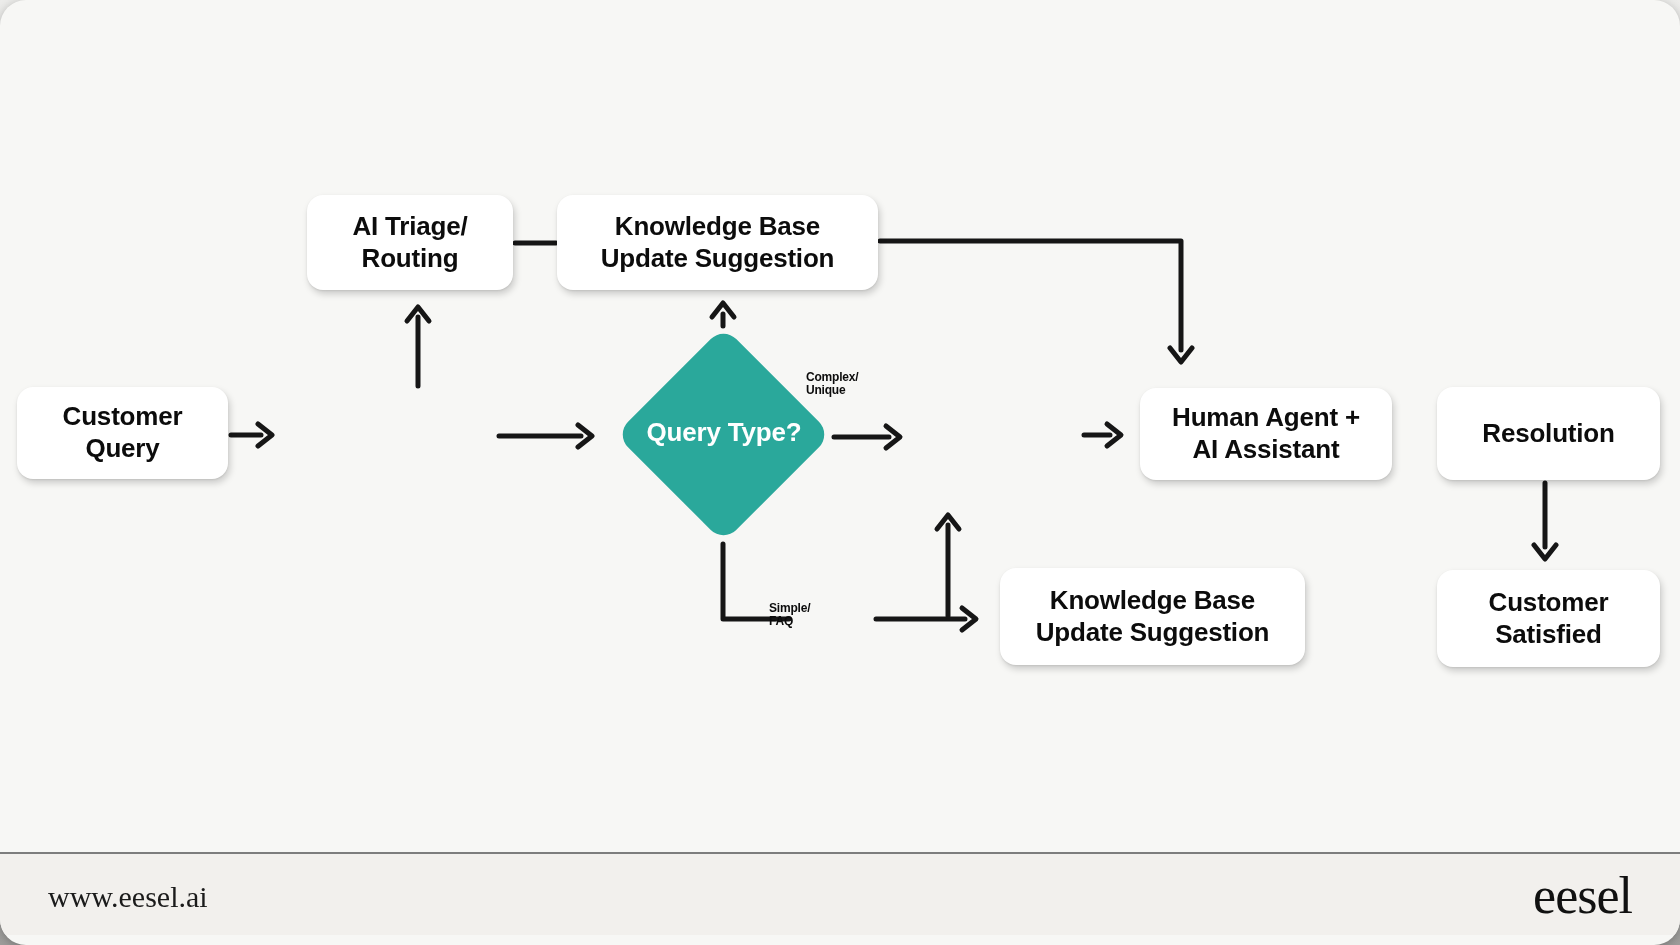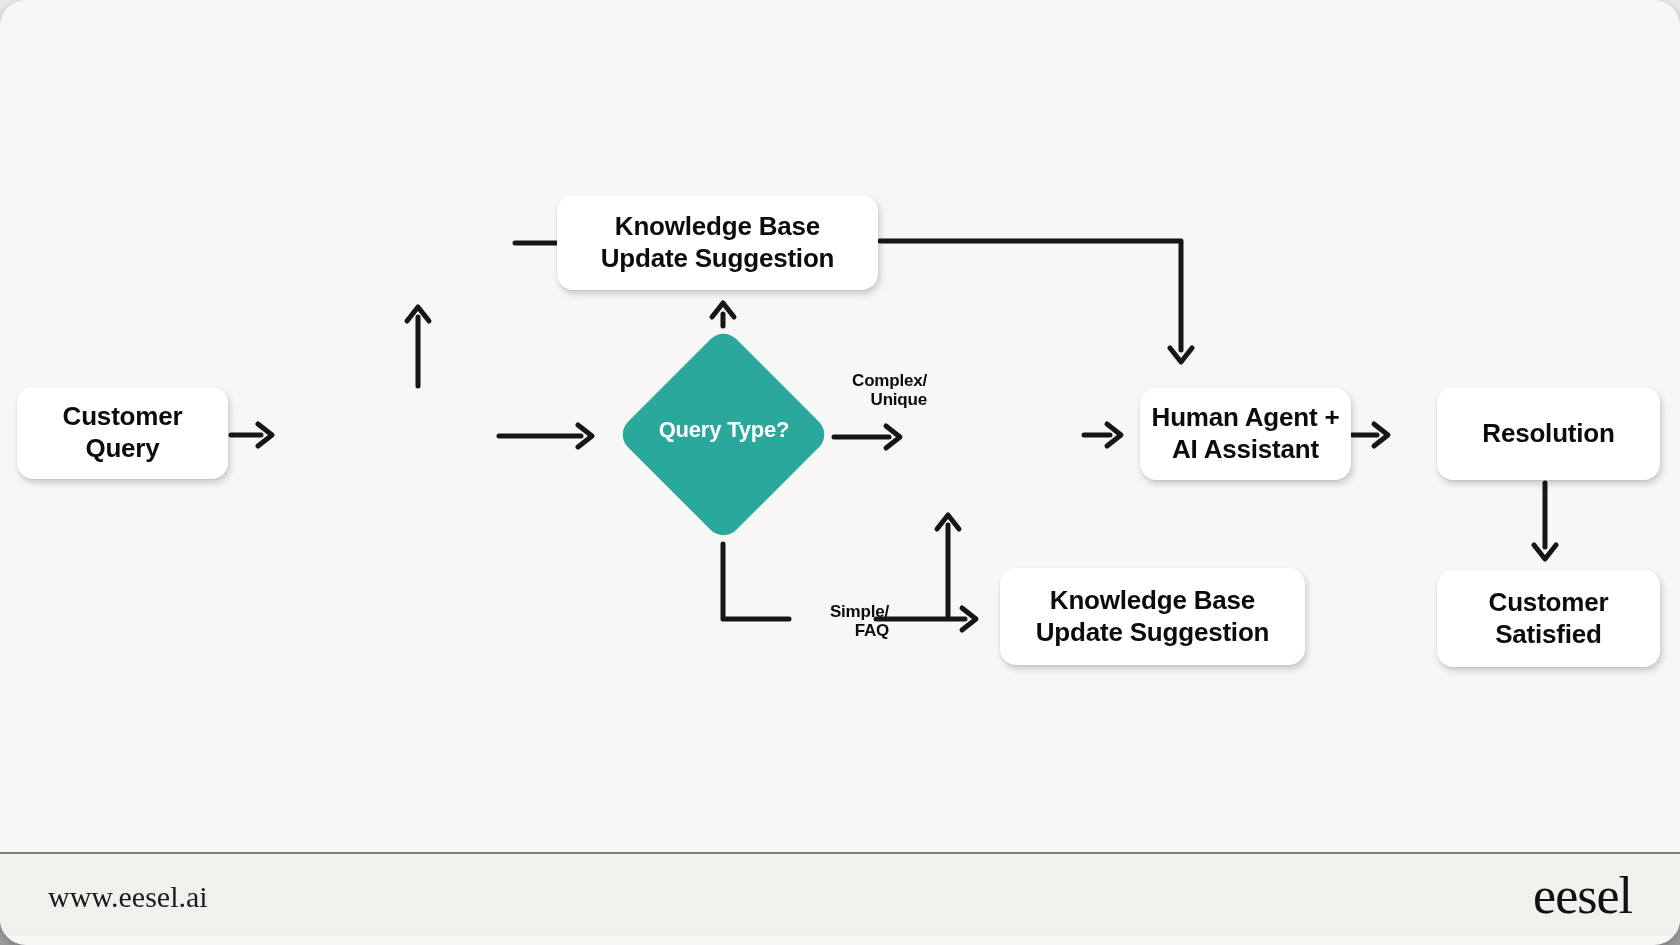--- a/index.html
+++ b/index.html
@@ -41,27 +41,27 @@
   }
   .diamond{
     position:absolute;z-index:2;
     left:647px;top:358px;width:153px;height:153px;
     background:var(--diamond-fill);
     transform:rotate(45deg);border-radius:18px;
   }
   .diamond-label{
     position:absolute;z-index:3;
     left:624px;top:417px;width:200px;
-    text-align:center;color:#ffffff;font-weight:700;font-size:22px;
+    text-align:center;color:#ffffff;font-weight:700;font-size:26px;
     letter-spacing:-0.2px;
   }
   .edge-label{
     position:absolute;z-index:3;
-    font-weight:700;font-size:17px;line-height:1.12;
-    text-align:right;color:var(--box-text);white-space:pre-line;
+    font-weight:700;font-size:12px;line-height:1.12;
+    text-align:left;color:var(--box-text);white-space:pre-line;
     letter-spacing:-0.2px;
   }
   .edge-label.complex{left:806px;top:371px;width:121px;}
   .edge-label.simple{left:769px;top:602px;width:120px;}
   .footer{
     position:absolute;left:0;top:852px;width:1680px;height:83px;z-index:4;
     background:var(--footer-background);
     border-top:2px solid var(--divider);
   }
   .footer-url{
@@ -92,35 +92,37 @@
     <path d="M1545 483 L1545 547 M1534 545 L1545 559 L1556 545"></path>
     <path d="M723 544 L723 619 L789 619"></path>
     <path d="M876 619 L965 619 M962 608 L976 619 L962 630"></path>
     <path d="M948 616 L948 525 M937 529 L948 515 L959 529"></path>
   </svg>
 
   <div class="node" style="left:17px;top:387px;width:211px;height:92px;">Customer
 Query</div>
 
 
+  <div class="node" style="left:307px;top:195px;width:206px;height:95px;">AI Triage/
+Routing</div>
 
   <div class="node" style="left:557px;top:195px;width:321px;height:95px;">Knowledge Base
 Update Suggestion</div>
 
   <div class="diamond"></div>
   <div class="diamond-label">Query Type?</div>
 
   <div class="edge-label complex">Complex/
 Unique</div>
 
   <div class="edge-label simple">Simple/
 FAQ</div>
 
 
-  <div class="node" style="left:1140px;top:388px;width:211px;height:92px;">Human Agent +
+  <div class="node" style="left:1140px;top:388px;width:252px;height:92px;">Human Agent +
 AI Assistant</div>
 
   <div class="node" style="left:1437px;top:387px;width:223px;height:93px;">Resolution</div>
 
   <div class="node" style="left:1000px;top:568px;width:305px;height:97px;">Knowledge Base
 Update Suggestion</div>
 
   <div class="node" style="left:1437px;top:570px;width:223px;height:97px;">Customer
 Satisfied</div>
 

